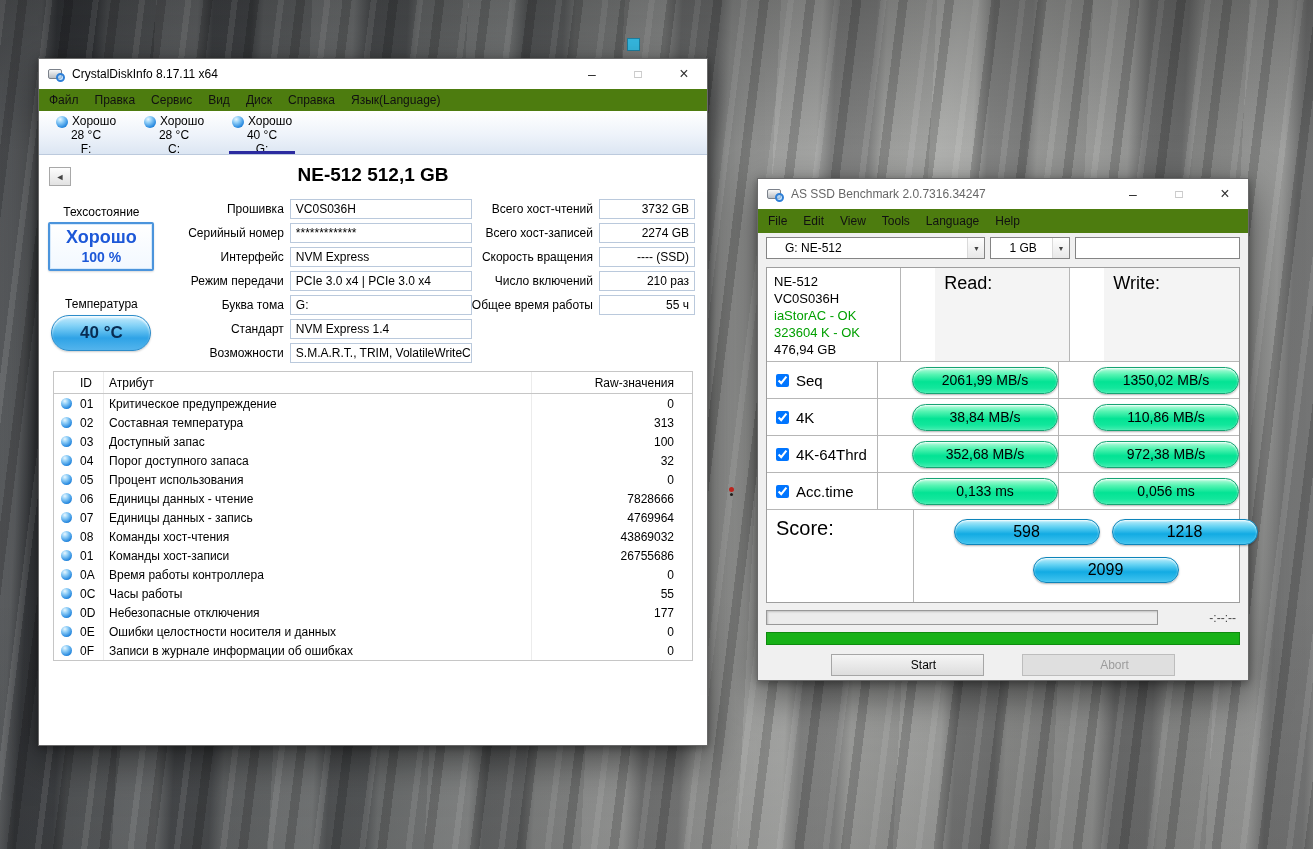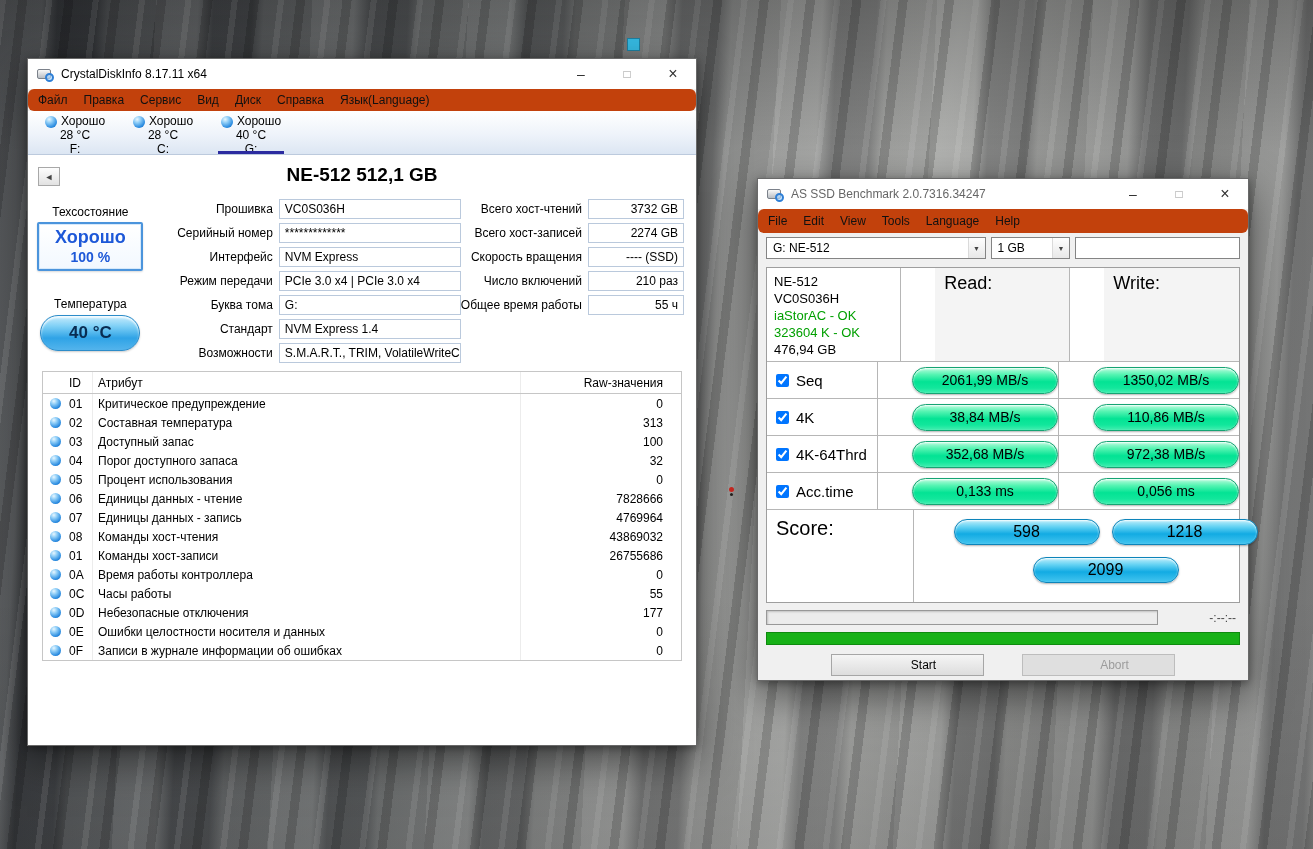--- a/index.html
+++ b/index.html
@@ -26,25 +26,25 @@
   .wtitle { font-size: 12px; color: #000; margin-left: 7px; flex: 1; white-space: nowrap; overflow: hidden; }
   .winbtns { display: flex; align-self: stretch; }
   .wb { width: 46px; display: flex; align-items: center; justify-content: center; font-size: 14px; color: #333; cursor: default; }
   .wb.dim { color: #9a9a9a; font-size: 12px; }
   .wb-close { font-size: 16px; }
   .appico { position: relative; width: 18px; height: 16px; display: inline-block; flex: 0 0 auto; }
   .appico .disk { position: absolute; left: 1px; top: 3px; width: 14px; height: 10px;
     background: linear-gradient(#f8f8f8, #b9bec4); border: 1px solid #7b818a; border-radius: 2px; }
   .appico .lens { position: absolute; right: 0; bottom: 0; width: 9px; height: 9px;
     border: 2px solid #2f7fd6; border-radius: 50%; background: rgba(170,215,255,.65); }
-  .menubar { display: flex; align-items: center; background: #c2410c; padding-left: 2px; border-radius: 6px; }
+  .menubar { display: flex; align-items: center; background: #4d7c0f; padding-left: 2px; }
   .mitem { font-size: 12px; padding: 3px 8px; color: #111; white-space: nowrap; }
 
   
-  .cdi { left: 27px; top: 58px; width: 670px; height: 688px; }
+  .cdi { left: 38px; top: 58px; width: 670px; height: 688px; }
   .cdi .menubar { height: 22px; }
   .drivestrip { height: 44px; display: flex; align-items: stretch; gap: 2px; padding: 1px 2px 0 4px;
     background: linear-gradient(180deg, #ffffff 0%, #eef3fa 55%, #dce6f3 100%);
     border-bottom: 1px solid #bccadd; }
   .drive { width: 86px; position: relative; text-align: center; font-size: 12px; line-height: 13px; padding-top: 3px; }
   .drow { display: flex; align-items: center; justify-content: center; gap: 4px; }
   .orb { display: inline-block; width: 12px; height: 12px; border-radius: 50%;
     background: radial-gradient(circle at 35% 28%, #e8f7ff 0%, #8ecdf7 30%, var(--orb-blue, #2a8be0) 70%, #0c5cad 100%); }
   .orb.small { width: 11px; height: 11px; }
   .dtemp, .dletter { margin-top: 1px; }
@@ -90,21 +90,21 @@
   .c-id { display: flex; align-items: center; height: 100%; padding-left: 2px; border-right: 1px solid #ececec; }
   .c-attr { display: flex; align-items: center; height: 100%; padding-left: 5px; border-right: 1px solid #ececec; white-space: nowrap; overflow: hidden; }
   .c-raw { display: flex; align-items: center; justify-content: flex-end; height: 100%; padding-right: 18px; }
 
   
   .assd { left: 757px; top: 178px; width: 492px; height: 503px; }
   .assd .wtitle { color: #666; }
   .assd .menubar { height: 24px; }
   .controls { height: 30px; display: flex; align-items: center; gap: 5px; padding: 0 8px; }
   .combo { height: 22px; border: 1px solid #848484; background: #fff; display: flex; align-items: center;
-    font-size: 12px; padding-left: 6px; }
+    font-size: 12px; padding-left: 18px; }
   .combo .carr { margin-left: auto; width: 17px; align-self: stretch; display: flex; align-items: center;
     justify-content: center; font-size: 7px; color: #444; border-left: 1px solid #dadada;
     background: linear-gradient(#fefefe, #e8e8e8); }
   .drive-combo { width: 224px; }
   .size-combo { width: 81px; }
   .tbox { flex: 1; height: 22px; border: 1px solid #848484; background: #fff; font: inherit; font-size: 12px; padding: 0 4px; }
 
   .bench { margin: 4px 8px 0; border: 1px solid #9e9e9e; background: #fff; }
   .brow { display: flex; border-bottom: 1px solid #b6b6b6; gap: 34px; }
   .brow:last-child { border-bottom: none; }

